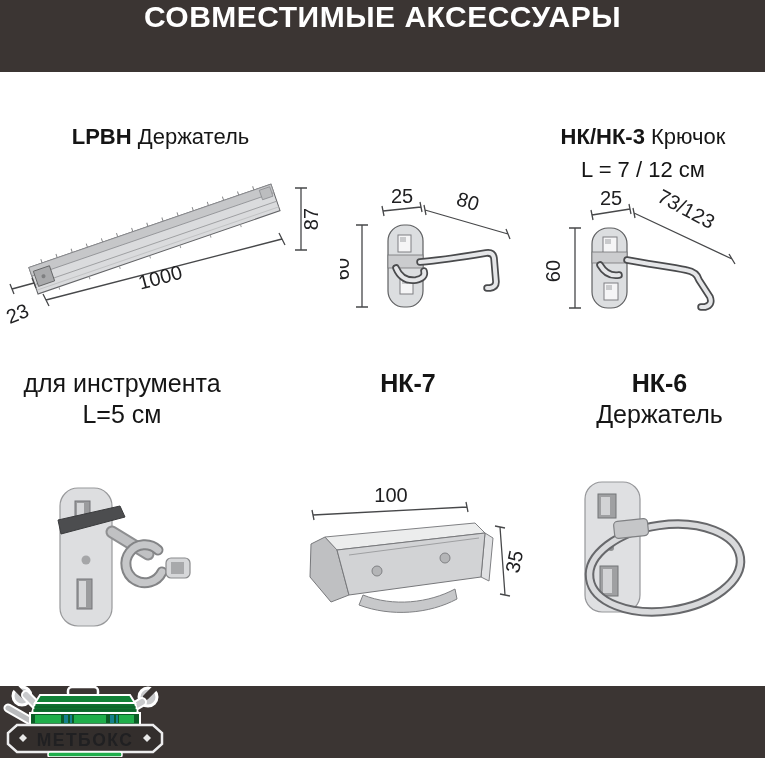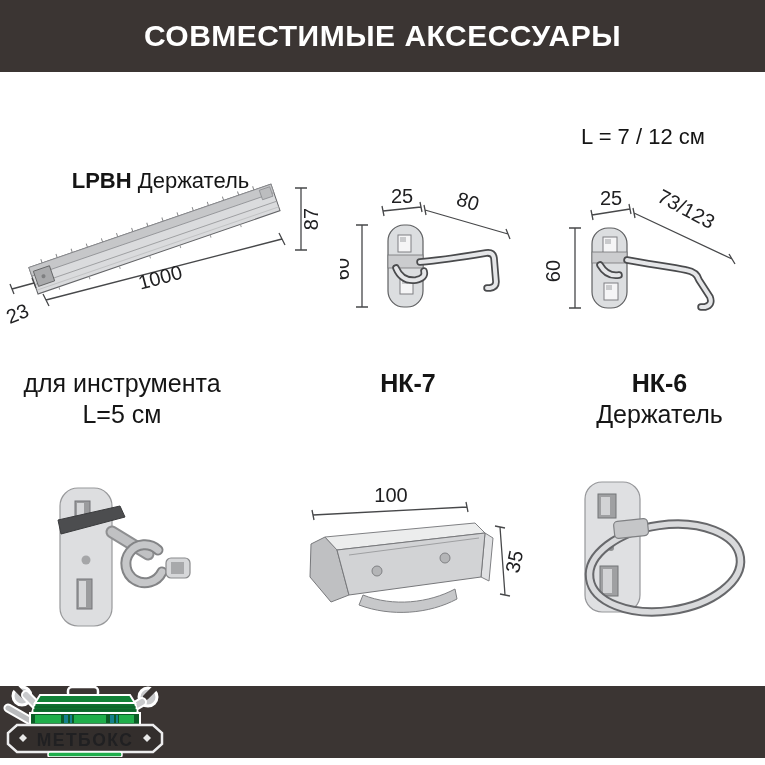--- a/index.html
+++ b/index.html
@@ -1,19 +1,19 @@
 <!DOCTYPE html>
 <html><head>
 <meta charset="utf-8">
 <style>
   html,body{margin:0;padding:0;background:#fff;}
   .page{position:relative;width:765px;height:765px;background:#ffffff;overflow:hidden;
         font-family:"Liberation Sans",sans-serif;}
   .bar{position:absolute;left:0;width:765px;height:72px;background:#3B3533;}
-  .bar.header{top:0;display:flex;align-items:center;justify-content:center;}
+  .bar.header{top:0;display:flex;align-items:flex-start;justify-content:center;}
   .bar.footer{top:686px;text-decoration:underline;}
   .header-title{color:#ffffff;font-weight:bold;font-size:30px;letter-spacing:.5px;}
   .ptitle{position:absolute;text-align:center;color:#151515;}
   .r1{font-size:22px;line-height:33px;}
   .r2{font-size:25px;line-height:31px;}
   .b{font-weight:bold;}
   .fig{position:absolute;}
   svg text{font-family:"Liberation Sans",sans-serif;font-size:20px;fill:#202022;}
   .dim{stroke:#47484a;stroke-width:1.3;fill:none;}
   .hookd{stroke:#4a4b4d;stroke-width:7.5;fill:none;stroke-linecap:round;stroke-linejoin:round;}
@@ -21,24 +21,25 @@
 </style>
 </head>
 <body>
 
 <div class="page">
 
   <div class="bar header">
     <div class="header-title">СОВМЕСТИМЫЕ АКСЕССУАРЫ</div>
   </div>
 
-  <div class="ptitle r1" style="left:18px;top:120px;width:285px;margin-top:44px;">
+  <div class="ptitle r1" style="left:18px;top:120px;width:285px;">
     <div><span class="b">LPBH</span> <span>Держатель</span></div>
   </div>
   <div class="ptitle r1" style="left:532px;top:120px;width:222px;">
+    <div><span class="b">НК/НК-3</span> <span>Крючок</span></div>
     <div>L = 7 / 12 см</div>
   </div>
 
   <div class="ptitle r2" style="left:8px;top:368px;width:228px;">
     <div>для инструмента</div>
     <div>L=5 см</div>
   </div>
   <div class="ptitle r2" style="left:272px;top:368px;width:272px;">
     <div class="b">НК-7</div>
   </div>

